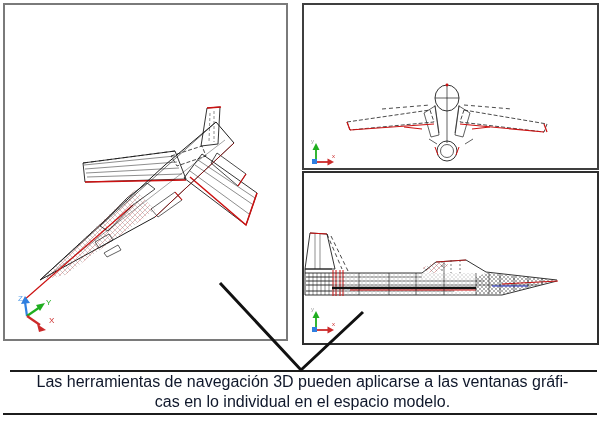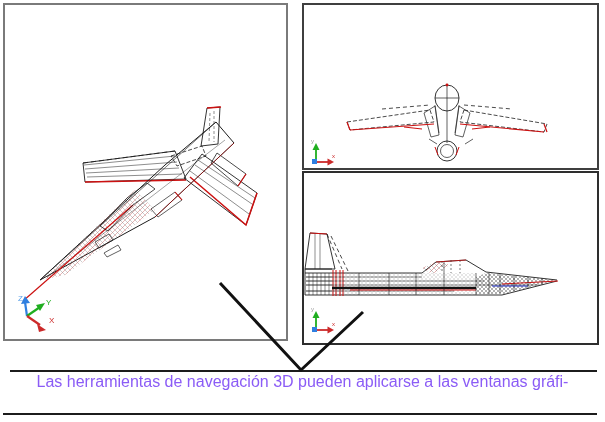--- a/index.html
+++ b/index.html
@@ -8,21 +8,21 @@
   .vp{position:absolute;background:#fff;box-sizing:border-box;}
   #vp-perspective{left:3px;top:3px;width:285px;height:338px;border:2px solid #7a7a7a;}
   #vp-front{left:302px;top:3px;width:297px;height:167px;border:2px solid #3f3f3f;}
   #vp-side{left:302px;top:171px;width:297px;height:174px;border:2px solid #2e2e2e;}
   .vp svg{position:absolute;left:0;top:0;}
   #callout{position:absolute;left:0;top:0;width:605px;height:422px;pointer-events:none;z-index:50;}
   .rule{position:absolute;background:#1c1c1c;height:2px;}
   #rule-top{left:10px;top:370px;width:587px;}
   #rule-bottom{left:3px;top:413px;width:594px;}
   #caption{position:absolute;left:0;top:372px;width:605px;text-align:center;
-           font-size:16px;line-height:20px;color:#8b5cf6;}
+           font-size:16px;line-height:20px;color:#0f172a;}
   .wire{stroke:#1d1d1d;fill:none;}
 </style>
 </head>
 <body>
 
 <div id="stage">
 
   <div id="vp-perspective" class="vp">
     <svg width="281" height="334" viewBox="0 0 281 334">
       <defs>
@@ -163,16 +163,17 @@
     </svg>
   </div>
 
   <svg id="callout">
     <polyline points="220,283 301,370 363,312" fill="none" stroke="#111" stroke-width="3"></polyline>
   </svg>
 
   <div id="rule-top" class="rule"></div>
   <div id="caption">
     <div>Las herramientas de navegación 3D pueden aplicarse a las ventanas gráfi-</div>
+    <div>cas en lo individual en el espacio modelo.</div>
   </div>
   <div id="rule-bottom" class="rule"></div>
 
 </div>
 
 </body></html>

